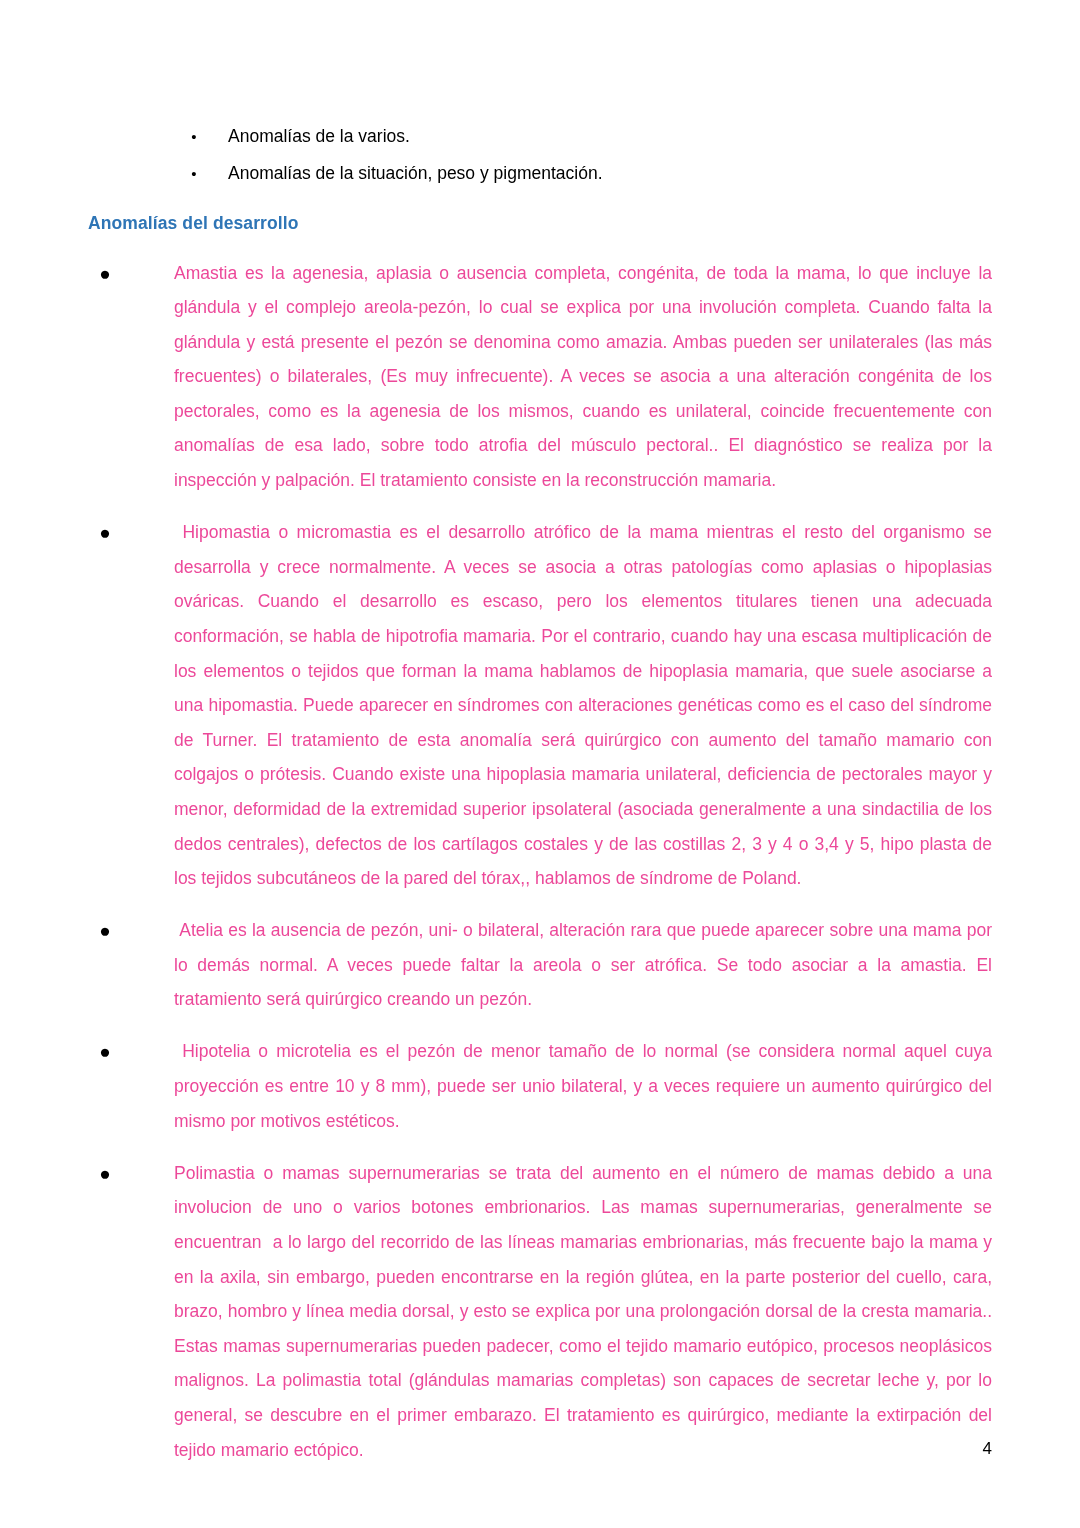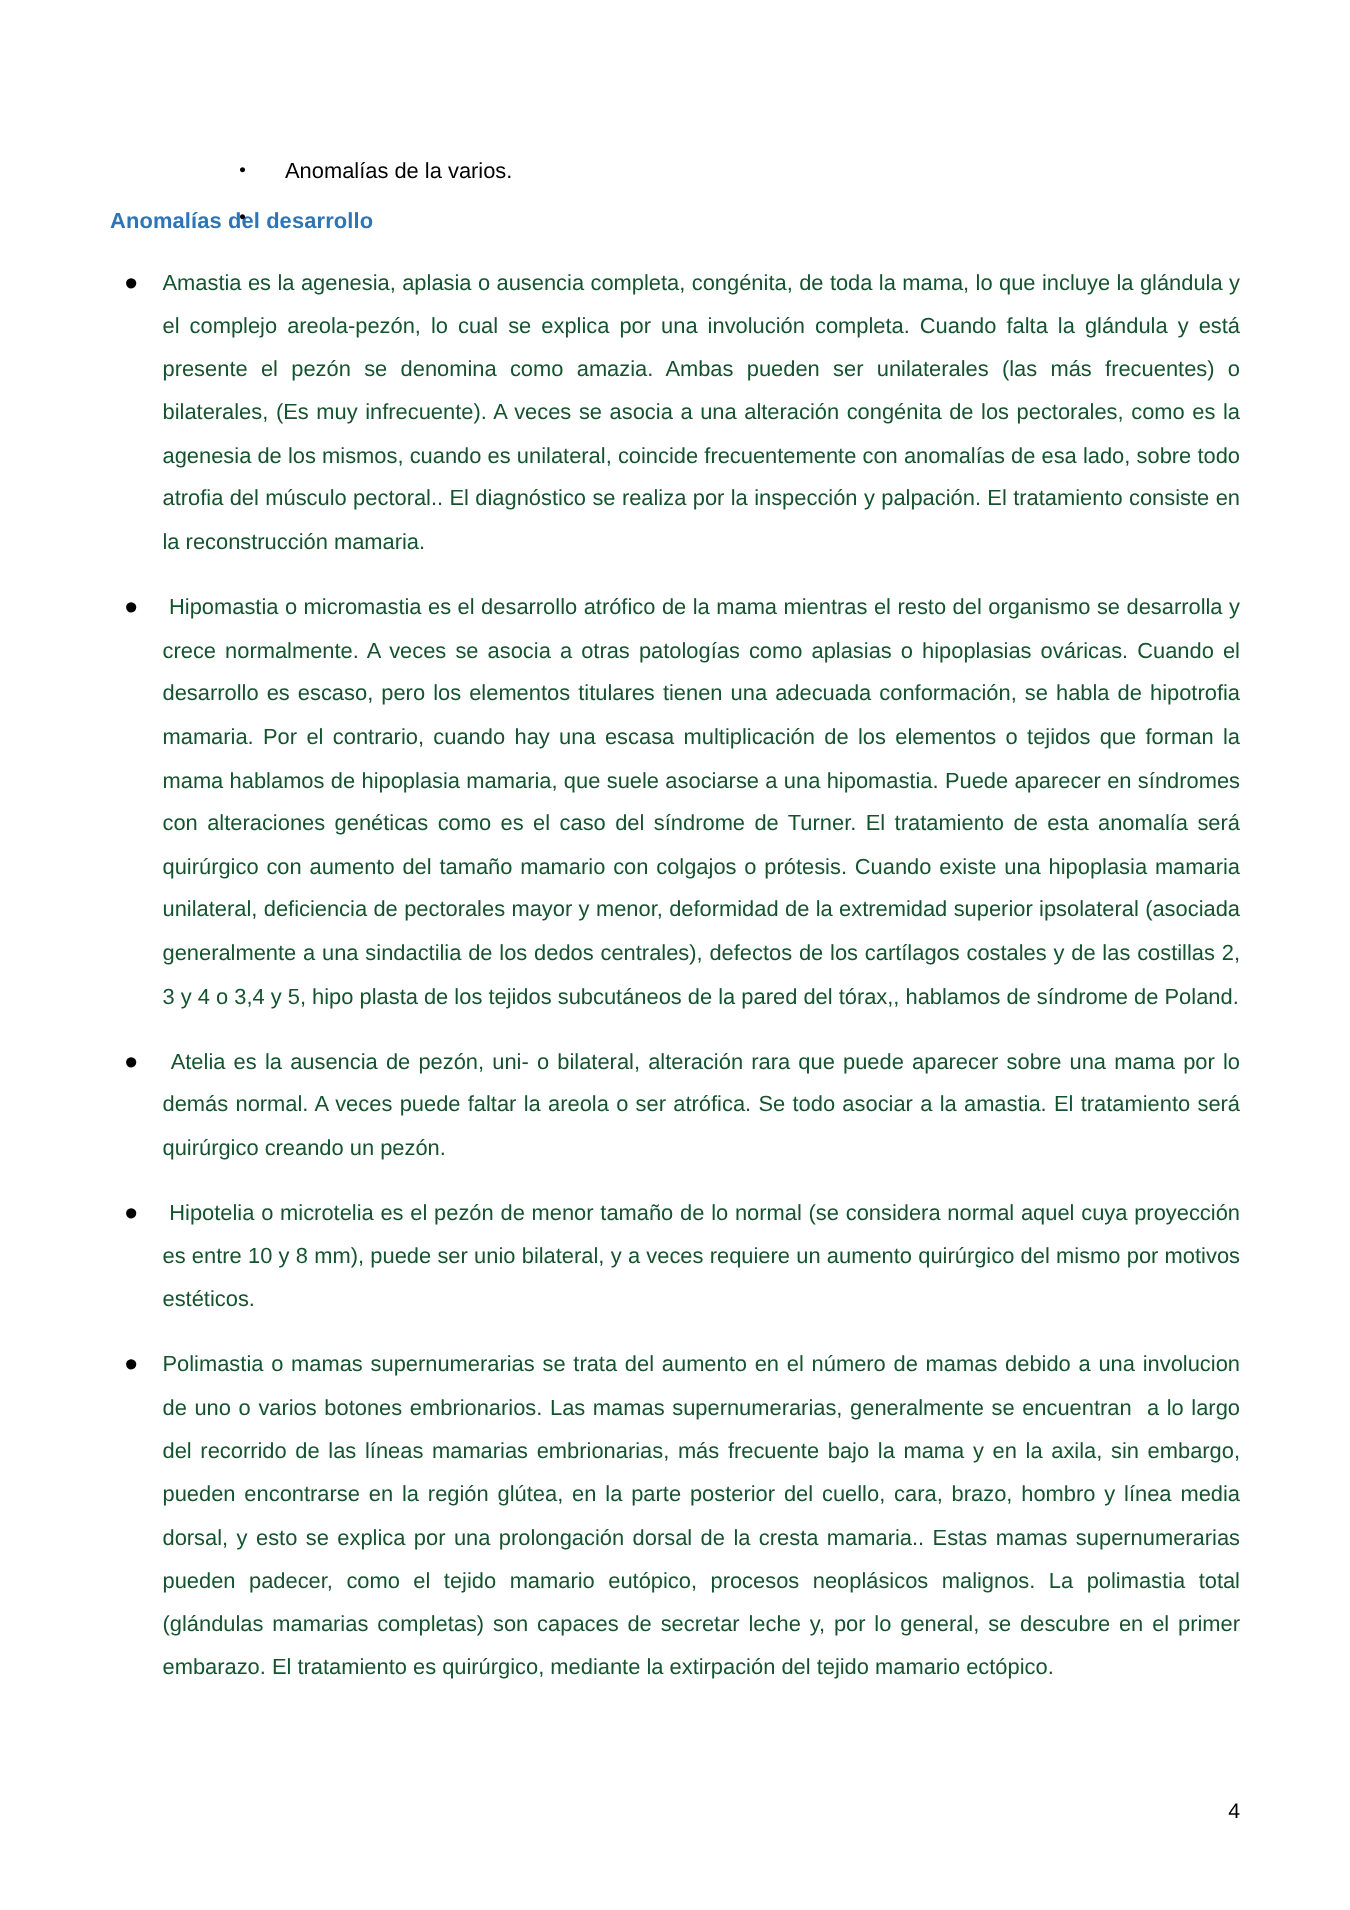--- a/index.html
+++ b/index.html
@@ -49,21 +49,21 @@
     font-size: 15px;
     line-height: 37px;
     color: #000;
   }
 
   
   .section-heading {
     font-size: 17.5px;
     font-weight: bold;
     line-height: 30px;
-    margin: 6px 0 2px 0;
+    margin: 16px 0 2px 0;
     letter-spacing: 0.1px;
   }
 
   
   .main-list {
     list-style: none;
     margin: 0;
     padding: 0;
   }
   .main-list .main-item {
@@ -80,23 +80,24 @@
     line-height: 34px;
     text-align: center;
     font-size: 19px;
     color: #000;
   }
   .main-list .main-item .para {
     font-size: 17.5px;
     line-height: 34.6px;
     text-align: justify;
     text-justify: inter-word;
-    color: #14532d;
+    color: #ec4899;
     hyphens: none;
     white-space: pre-wrap;
+    margin-left: 44px;
   }
 
   .page-number {
     position: absolute;
     right: 88px;
     top: 1438px;
     font-size: 17px;
     line-height: 22px;
     color: #000;
     text-align: right;
@@ -108,20 +109,21 @@
 <div class="page" style="background: rgb(255, 255, 255);">
   <div class="content">
 
     <ul class="sub-list">
       <li class="sub-item">
         <span class="sub-bullet">•</span>
         <span>Anomalías de la varios.</span>
       </li>
       <li class="sub-item">
         <span class="sub-bullet">•</span>
+        <span>Anomalías de la situación, peso y pigmentación.</span>
       </li>
     </ul>
 
     <h2 class="section-heading" style="color: rgb(46, 117, 182);">Anomalías del desarrollo</h2>
 
     <ul class="main-list">
       <li class="main-item">
         <span class="main-bullet">●</span>
         <p class="para">Amastia es la agenesia, aplasia o ausencia completa, congénita, de toda la mama, lo que incluye la glándula y el complejo areola-pezón, lo cual se explica por una involución completa. Cuando falta la glándula y está presente el pezón se denomina como amazia. Ambas pueden ser unilaterales (las más frecuentes) o bilaterales, (Es muy infrecuente). A veces se asocia a una alteración congénita de los pectorales, como es la agenesia de los mismos, cuando es unilateral, coincide frecuentemente con anomalías de esa lado, sobre todo atrofia del músculo pectoral.. El diagnóstico se realiza por la inspección y palpación. El tratamiento consiste en la reconstrucción mamaria.</p>
       </li>

